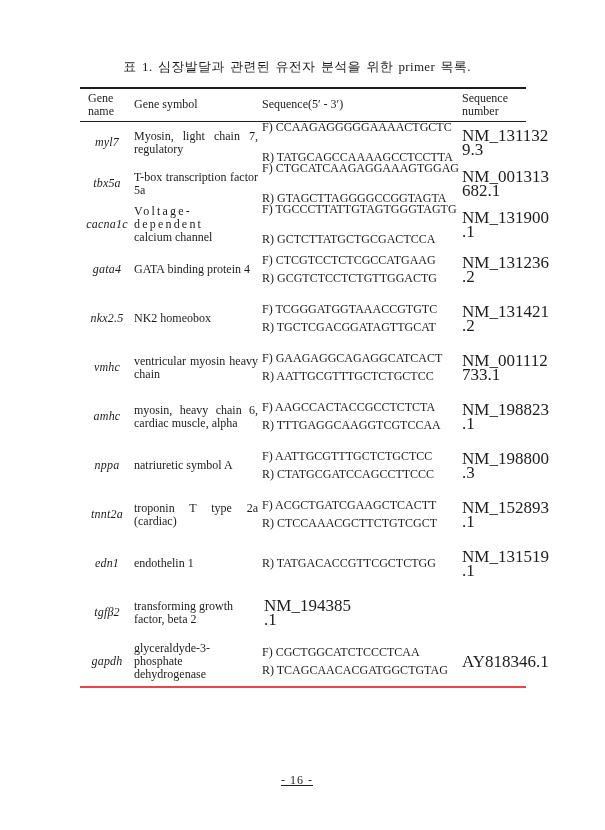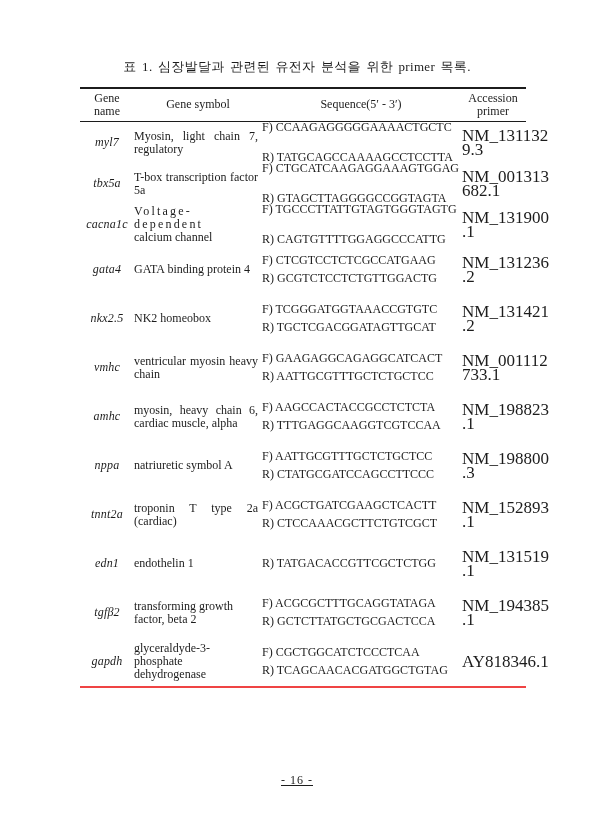--- a/index.html
+++ b/index.html
@@ -21,21 +21,21 @@
   .table {
     position: absolute; top: 87px; left: 80px; width: 446px;
     font-size: 12px;
   }
   .thead {
     display: flex; align-items: center;
     border-top: 2px solid #1c1c1c;
     border-bottom: 1px solid #1c1c1c;
     height: 35px;
   }
-  .th { text-align: center; line-height: 13.5px; }
+  .th { text-align: left; line-height: 13.5px; }
 
   .col-gene   { width: 54px;  flex: 0 0 54px; }
   .col-symbol { width: 128px; flex: 0 0 128px; }
   .col-seq    { width: 198px; flex: 0 0 198px; }
   .col-acc    { width: 66px;  flex: 0 0 66px; }
 
   .th.col-gene { padding: 0 8px; }
   .th.col-acc  { padding: 0 2px; }
 
   .tbody { border-bottom: 2px solid #ef4444; }
@@ -71,21 +71,21 @@
 
 <div class="page">
 
   <div class="caption">표 1. 심장발달과 관련된 유전자 분석을 위한 primer 목록.</div>
 
   <div class="table">
     <div class="thead">
       <div class="th col-gene">Gene name</div>
       <div class="th col-symbol">Gene symbol</div>
       <div class="th col-seq">Sequence(5′ - 3′)</div>
-      <div class="th col-acc">Accession primer</div>
+      <div class="th col-acc">Sequence number</div>
     </div>
     <div class="tbody" id="tbody">
   <div class="tr compact">
     <div class="td col-gene">myl7</div>
     <div class="td col-symbol sym-just">
             <div class="sym-line">Myosin, light chain 7,</div>
             <div class="sym-line">regulatory</div>
           </div>
     <div class="td col-seq">
       <div class="seq-line">F) CCAAGAGGGGGAAAACTGCTC</div>
@@ -114,21 +114,21 @@
   </div>
 
   <div class="tr compact">
     <div class="td col-gene">cacna1c</div>
     <div class="td col-symbol sym-just">
             <div class="sym-line">Voltage-dependent</div>
             <div class="sym-line">calcium channel</div>
           </div>
     <div class="td col-seq">
       <div class="seq-line">F) TGCCCTTATTGTAGTGGGTAGTG</div>
-      <div class="seq-line">R) CAGTGTTTTGGAGGCCCATTG</div>
+      <div class="seq-line">R) GCTCTTATGCTGCGACTCCA</div>
     </div>
     <div class="td col-acc">
             <div class="acc-line">NM_131900</div>
             <div class="acc-line">.1</div>
           </div>
   </div>
 
   <div class="tr tall">
     <div class="td col-gene">gata4</div>
     <div class="td col-symbol sym-just">
@@ -235,24 +235,20 @@
             <div class="acc-line">.1</div>
           </div>
   </div>
 
   <div class="tr tall">
     <div class="td col-gene">tgfβ2</div>
     <div class="td col-symbol sym-just">
             <div class="sym-line">transforming growth</div>
             <div class="sym-line">factor, beta 2</div>
           </div>
-    <div class="td col-seq">
-      <div class="seq-line">F) ACGCGCTTTGCAGGTATAGA</div>
-      <div class="seq-line">R) GCTCTTATGCTGCGACTCCA</div>
-    </div>
     <div class="td col-acc">
             <div class="acc-line">NM_194385</div>
             <div class="acc-line">.1</div>
           </div>
   </div>
 
   <div class="tr tall">
     <div class="td col-gene">gapdh</div>
     <div class="td col-symbol sym-just">
             <div class="sym-line">glyceraldyde-3-phosphate</div>

